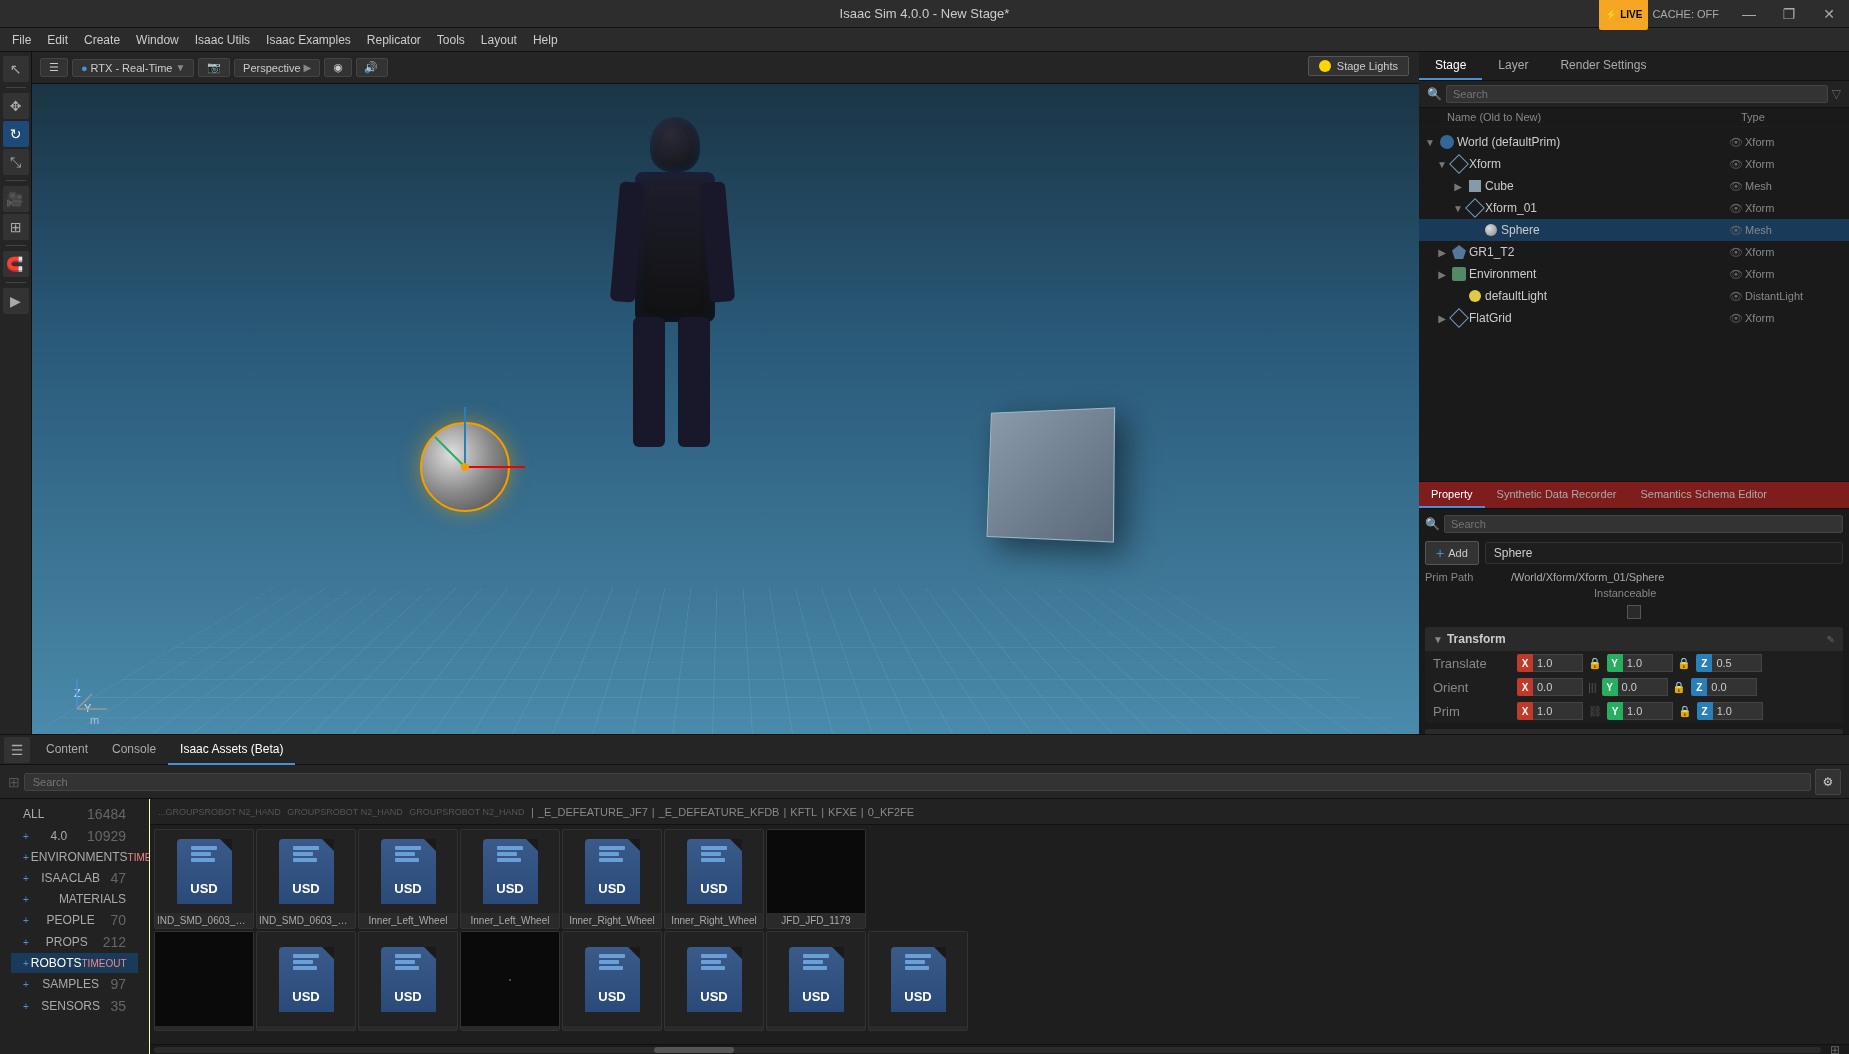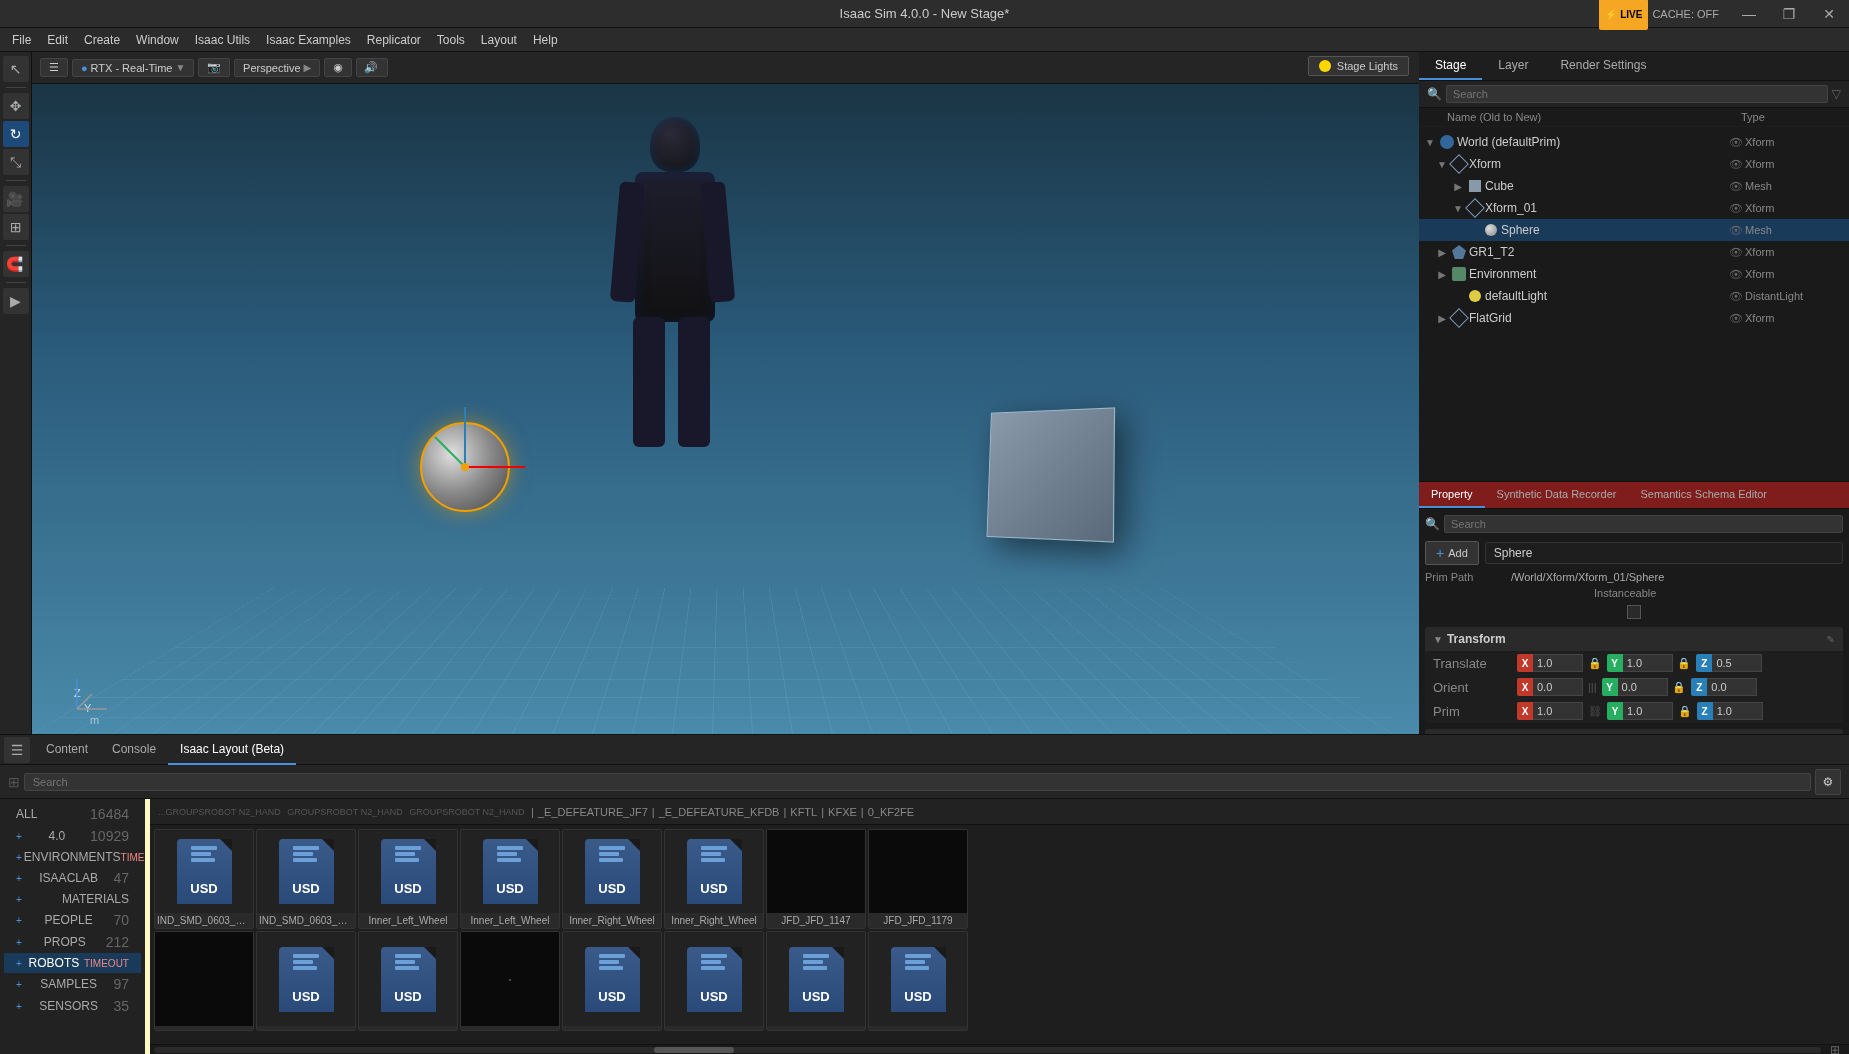--- a/index.html
+++ b/index.html
@@ -97,21 +97,21 @@
     #asset-browser { flex: 1; display: flex; flex-direction: column; overflow: hidden; }
 
     
     #asset-toolbar { display: flex; align-items: center; padding: 4px 8px; gap: 4px; background: #252525; border-bottom: 1px solid #111; height: 34px; }
     .asset-search { flex: 1; background: #333; border: 1px solid #444; color: #ccc; padding: 2px 8px; font-size: 11px; border-radius: 2px; }
     .asset-settings-btn { background: #333; border: 1px solid #444; color: #ccc; width: 26px; height: 26px; display: flex; align-items: center; justify-content: center; cursor: pointer; border-radius: 2px; }
 
     #asset-main { flex: 1; display: flex; overflow: hidden; }
 
     
-    #asset-sidebar { width: 150px; background: #222; border-right: 5px solid #fef9c3; overflow-y: auto; padding: 4px 4px; text-align: right; }
+    #asset-sidebar { width: 150px; background: #222; border-right: 1px solid #fef9c3; overflow-y: auto; padding: 4px 11px; text-align: right; }
     .asset-cat { padding: 3px 12px; color: #aaa; cursor: pointer; font-size: 12px; display: flex; justify-content: space-between; align-items: center; }
     .asset-cat.active { color: #fff; background: #1a3a5a; }
     .asset-cat .count { color: #666; font-size: 14px; }
     .asset-cat .timeout { color: #e88; font-size: 10px; }
     .cat-prefix { color: #4a90d9; font-size: 10px; margin-right: 2px; }
 
     
     #asset-content { flex: 1; display: flex; flex-direction: column; overflow: hidden; }
 
     
@@ -528,21 +528,21 @@
 
     </div>
 
   </div>
 
   <div id="bottom-panel">
     <div id="bottom-tabs">
       <button class="tool-btn" style="margin-right:4px;">☰</button>
       <div class="b-tab">Content</div>
       <div class="b-tab">Console</div>
-      <div class="b-tab active">Isaac Layout (Beta)</div>
+      <div class="b-tab active">Isaac Assets (Beta)</div>
     </div>
 
     <div id="bottom-content">
 
       <div id="asset-browser">
 
         <div id="asset-toolbar">
           <span style="color:#555;font-size:14px;">⊞</span>
           <input class="asset-search" type="text" placeholder="Search" style="">
           <div class="asset-settings-btn">⚙</div>
@@ -706,24 +706,20 @@
                           <rect x="2" y="2" width="26" height="4" fill="#6a9fd8" rx="1"></rect>
                           <rect x="2" y="8" width="20" height="4" fill="#6a9fd8" rx="1"></rect>
                           <rect x="2" y="14" width="24" height="4" fill="#6a9fd8" rx="1"></rect>
                         </svg>
                       </div>
                     </div>
                   </div>
                   <div class="asset-item-label">Inner_Right_Wheel</div>
                 </div>
 
-                <div class="asset-item dark-thumb">
-                  <div class="asset-item-thumb dark-thumb"></div>
-                  <div class="asset-item-label">JFD_JFD_1147</div>
-                </div>
 
                 <div class="asset-item dark-thumb">
                   <div class="asset-item-thumb dark-thumb"></div>
                   <div class="asset-item-label">JFD_JFD_1179</div>
                 </div>
 
               </div>
 
               <div class="asset-grid-row">
 

